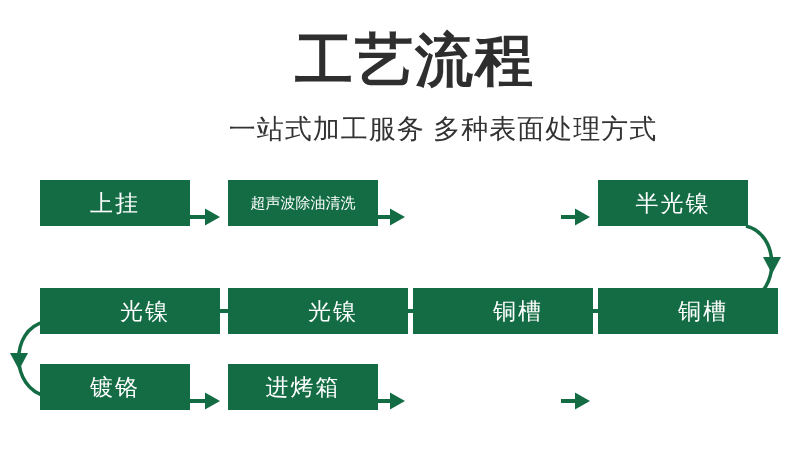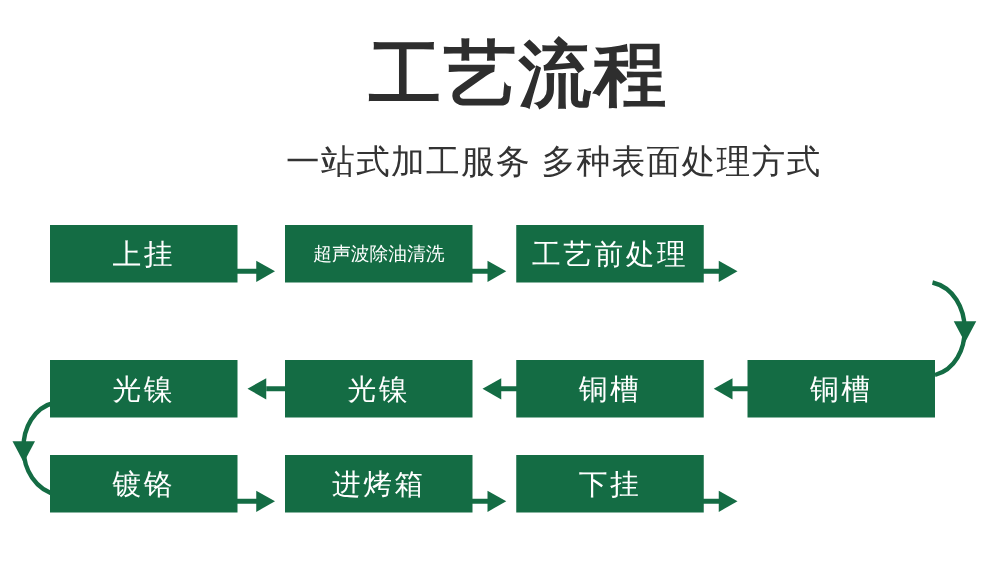--- a/index.html
+++ b/index.html
@@ -39,21 +39,21 @@
     background:var(--green,#146c44);
     color:var(--boxtext,#ffffff);
     display:flex;align-items:center;justify-content:center;
     font-size:23px;letter-spacing:2px;
     font-weight:normal;
     text-align:center;
   }
   
   .c1{left:40px;} .c2{left:228px;} .c3{left:413px;} .c4{left:598px;}
   
-  .r1{top:180px;} .r2{top:288px;} .r3{top:364px;}
+  .r1{top:180px;} .r2{top:288px;padding-left:30px;} .r3{top:364px;}
 </style>
 </head>
 <body>
 
 <div class="page">
 
   <div class="title">工艺流程</div>
   <div class="subtitle">一站式加工服务 多种表面处理方式</div>
 
   <div class="flow">
@@ -109,22 +109,22 @@
         <polygon class="conn-head" points="590,401 575,392.5 575,409.5"></polygon>
       </g>
     </svg>
 
     <div class="flow-box r1 c1">
       <span class="flow-label">上挂</span>
     </div>
     <div class="flow-box r1 c2">
       <span class="flow-label" style="font-size: 15px; letter-spacing: 0px;">超声波除油清洗</span>
     </div>
-    <div class="flow-box r1 c3">
-      <span class="flow-label">工艺前处理</span>
+    <div class="flow-box r1 c4">
+      <span class="flow-label">半光镍</span>
     </div>
 
     <div class="flow-box r2 c1">
       <span class="flow-label">光镍</span>
     </div>
     <div class="flow-box r2 c2">
       <span class="flow-label">光镍</span>
     </div>
     <div class="flow-box r2 c3">
       <span class="flow-label">铜槽</span>
@@ -132,18 +132,15 @@
     <div class="flow-box r2 c4">
       <span class="flow-label">铜槽</span>
     </div>
 
     <div class="flow-box r3 c1">
       <span class="flow-label">镀铬</span>
     </div>
     <div class="flow-box r3 c2">
       <span class="flow-label">进烤箱</span>
     </div>
-    <div class="flow-box r3 c3">
-      <span class="flow-label">下挂</span>
-    </div>
 
   </div>
 </div>
 
 </body></html>

